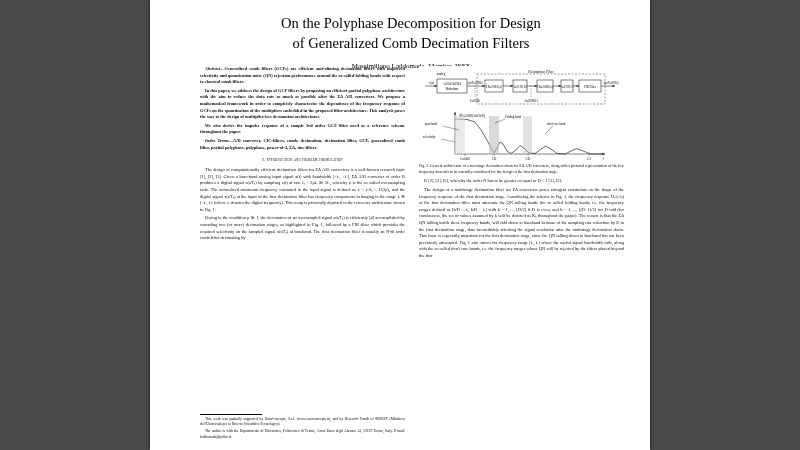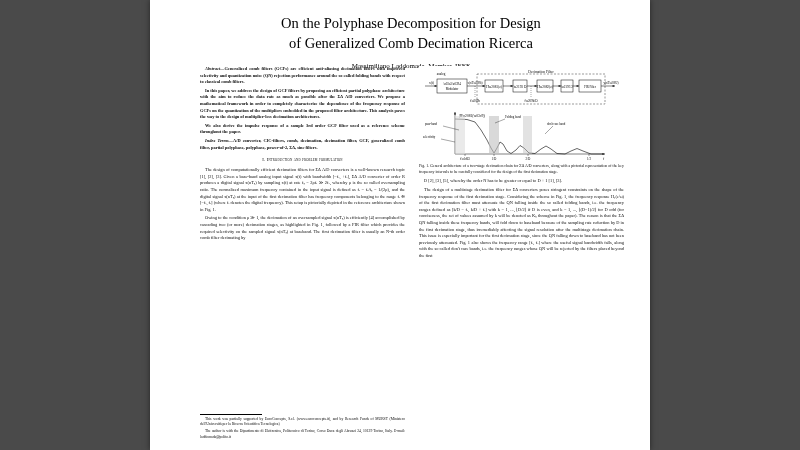--- a/index.html
+++ b/index.html
@@ -158,21 +158,21 @@
 
 <div class="arxiv-strip">
   <div class="arxiv-text">arXiv:0707.2436v1  [cs.OH]  17 Jul 2007</div>
 </div>
 
 <div class="page">
   <div class="content">
 
     <div class="title">
       <div>On the Polyphase Decomposition for Design</div>
-      <div>of Generalized Comb Decimation Ricerca</div>
+      <div>of Generalized Comb Decimation Filters</div>
     </div>
     <div class="author">Massimiliano Laddomada, Member, IEEE</div>
 
     <div class="cols">
 
       <div class="col">
         <div class="col-left-inner">
           <div>
             <p class="abstract"><span class="lead">Abstract—</span><span>Generalized comb filters (GCFs) are efficient anti-aliasing decimation filters with improved selectivity and quantization noise (QN) rejection performance around the so called folding bands with respect to classical comb filters.</span></p>
             <p class="abstract">In this paper, we address the design of GCF filters by proposing an efficient partial polyphase architecture with the aim to reduce the data rate as much as possible after the ΣΔ A/D converters. We propose a mathematical framework in order to completely characterize the dependence of the frequency response of GCFs on the quantization of the multipliers embedded in the proposed filter architecture. This analysis paves the way to the design of multiplier-less decimation architectures.</p>

